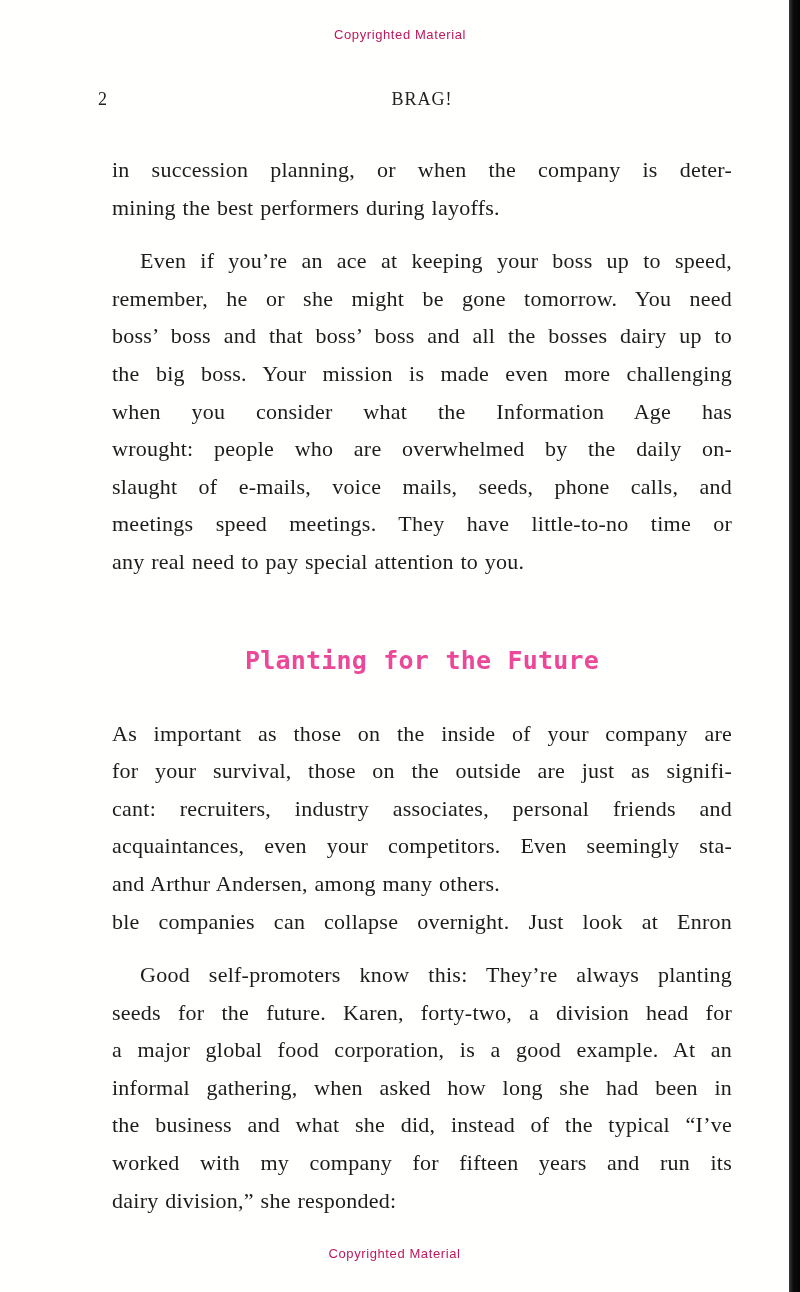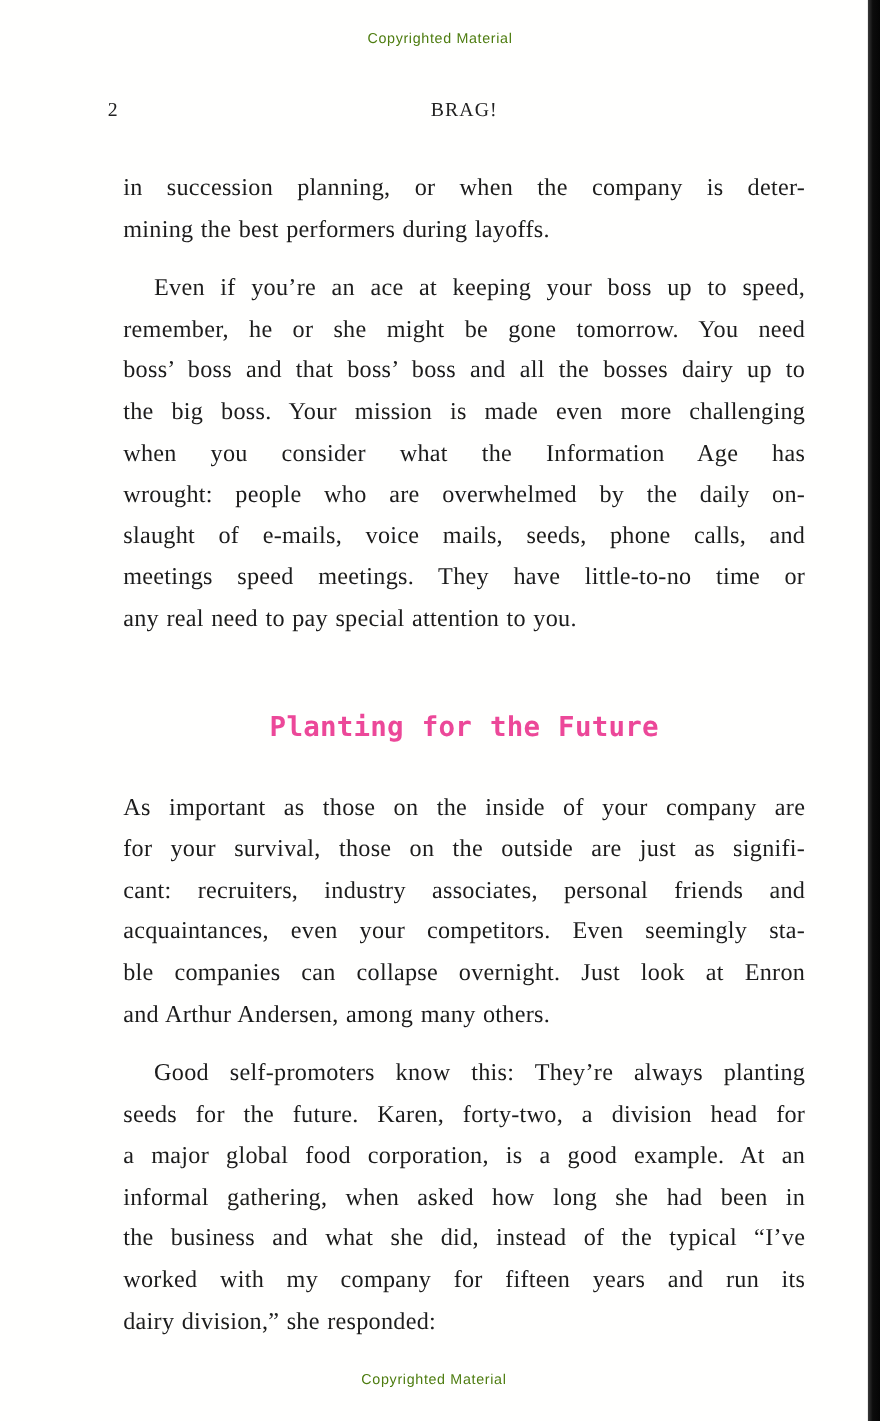--- a/index.html
+++ b/index.html
@@ -14,21 +14,21 @@
     background: #fffffe;
     overflow: hidden;
     font-family: "Liberation Serif", serif;
     color: #1c1c1c;
   }
   .copyright {
     text-align: center;
     font-family: "Liberation Sans", sans-serif;
     font-size: 13px;
     letter-spacing: 0.6px;
-    color: #4d7c0f;
+    color: #be185d;
   }
   .copyright.top {
     padding-top: 27px;
   }
   .copyright.bottom {
     position: absolute;
     top: 1246px;
     left: 0;
     width: 789px;
   }
@@ -116,22 +116,22 @@
         <div class="line">slaught of e-mails, voice mails, seeds, phone calls, and</div>
         <div class="line">meetings speed meetings. They have little-to-no time or</div>
         <div class="line last">any real need to pay special attention to you.</div>
       </div>
       <div class="section-heading">Planting for the Future</div>
       <div class="paragraph">
         <div class="line">As important as those on the inside of your company are</div>
         <div class="line">for your survival, those on the outside are just as signifi-</div>
         <div class="line">cant: recruiters, industry associates, personal friends and</div>
         <div class="line">acquaintances, even your competitors. Even seemingly sta-</div>
+        <div class="line last">and Arthur Andersen, among many others.</div>
         <div class="line">ble companies can collapse overnight. Just look at Enron</div>
-        <div class="line last">and Arthur Andersen, among many others.</div>
       </div>
       <div class="paragraph indent">
         <div class="line">Good self-promoters know this: They’re always planting</div>
         <div class="line">seeds for the future. Karen, forty-two, a division head for</div>
         <div class="line">a major global food corporation, is a good example. At an</div>
         <div class="line">informal gathering, when asked how long she had been in</div>
         <div class="line">the business and what she did, instead of the typical “I’ve</div>
         <div class="line">worked with my company for fifteen years and run its</div>
         <div class="line last">dairy division,” she responded:</div>
       </div>

